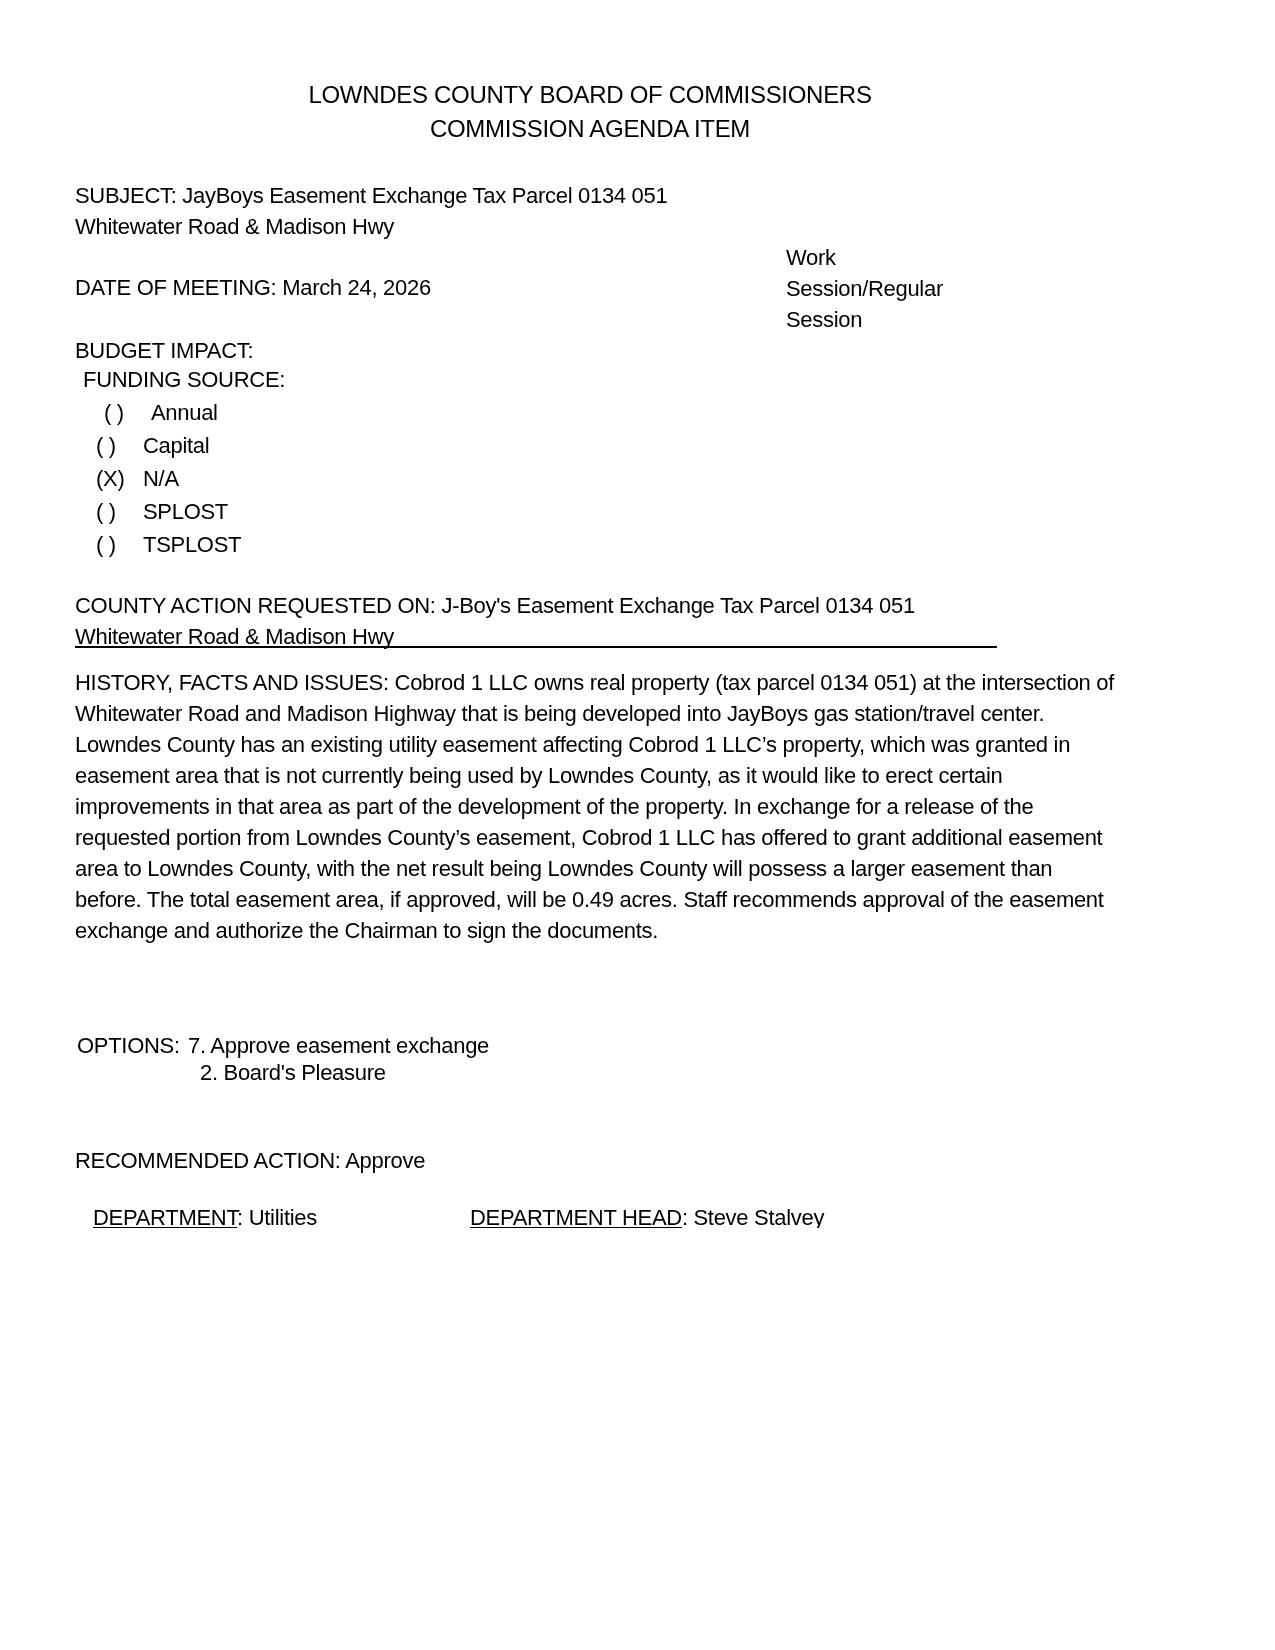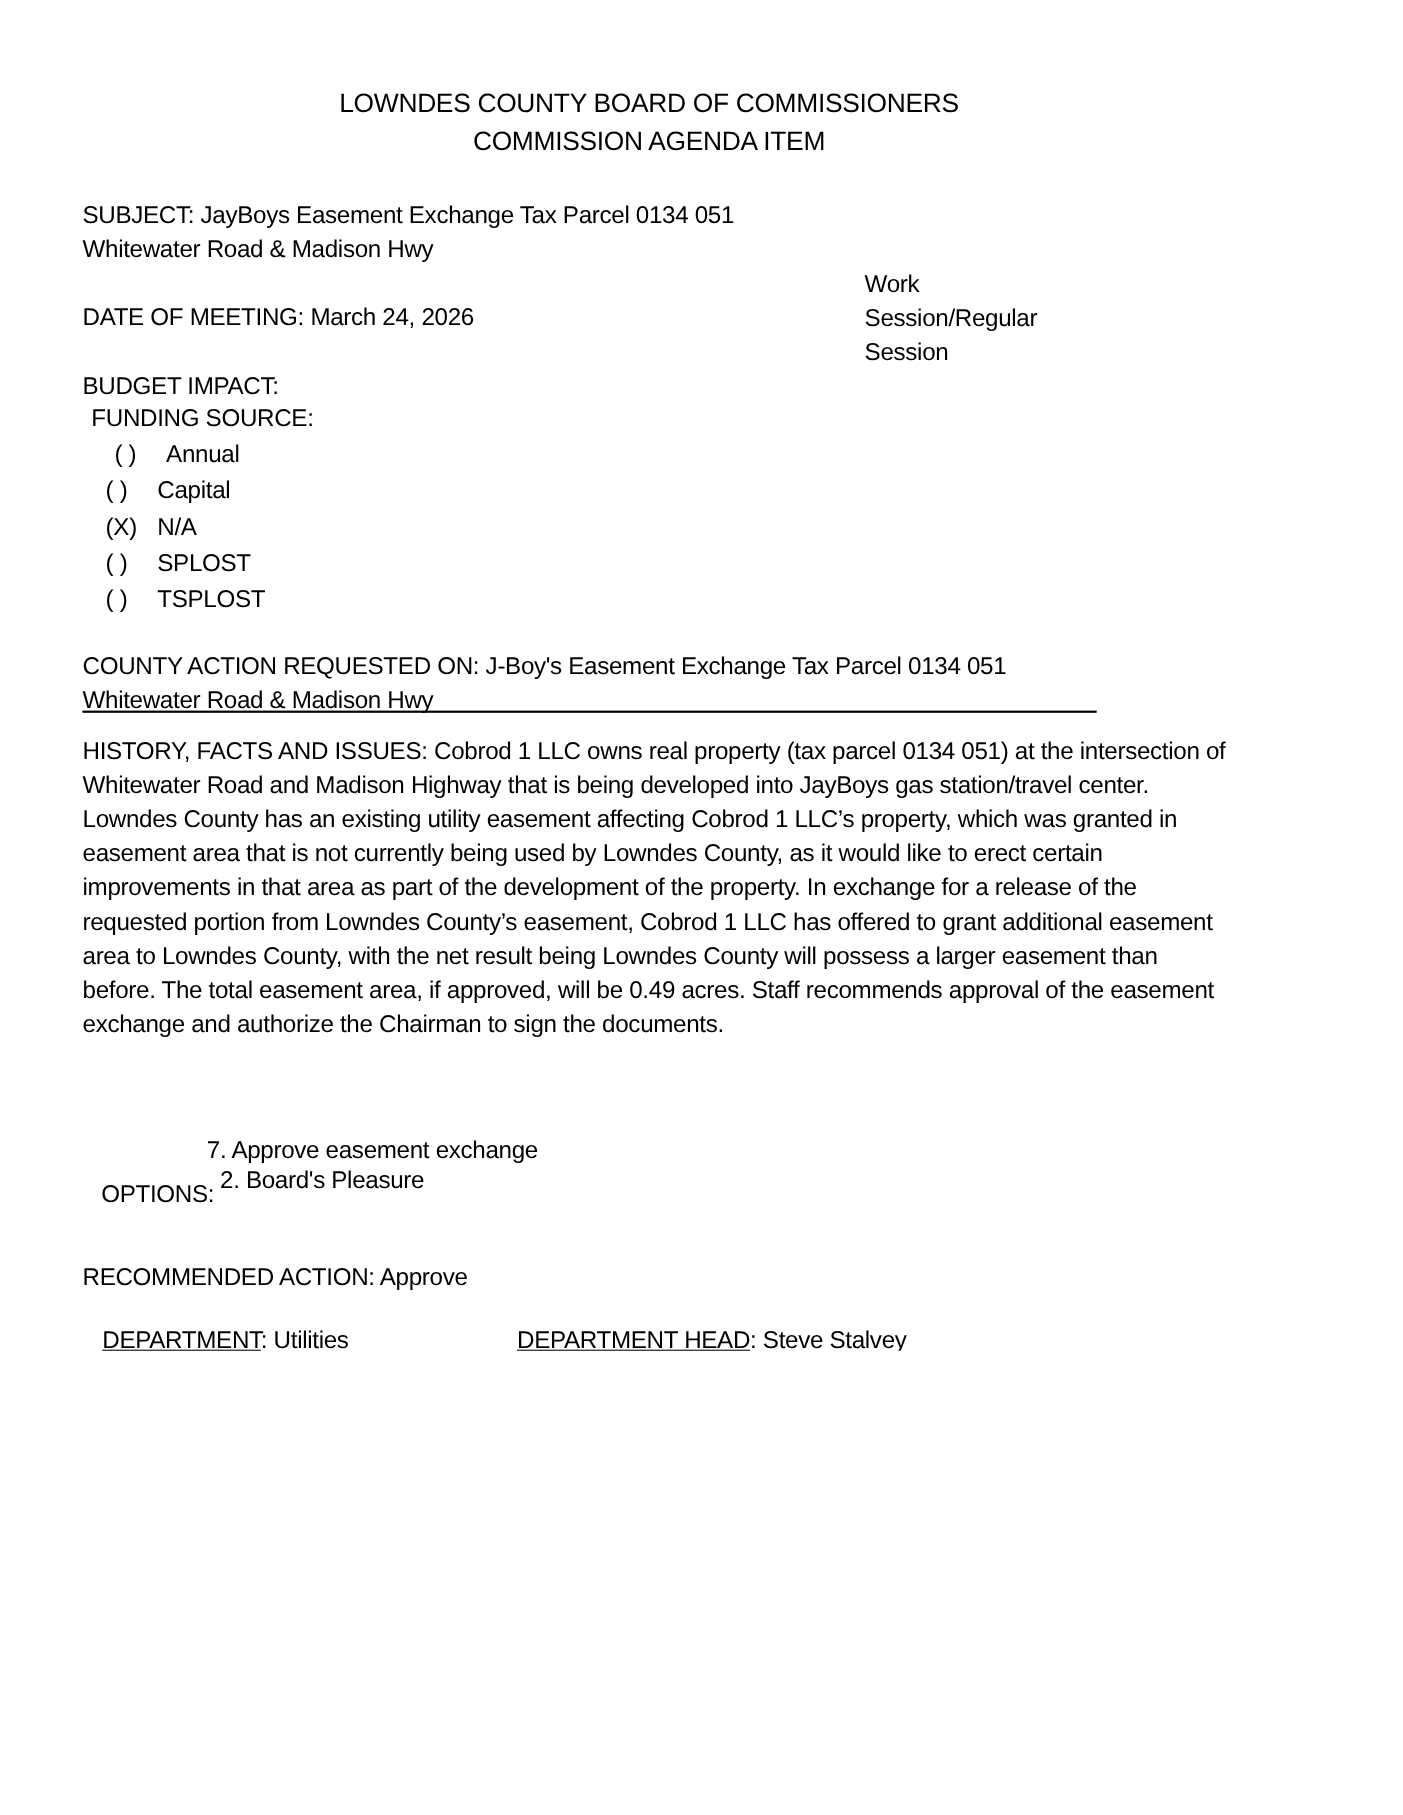--- a/index.html
+++ b/index.html
@@ -41,21 +41,21 @@
   .fr4 { left: 96px; top: 529px; }
   .county-action { left: 75px; top: 590px; width: 980px; }
   .action-rule {
     left: 75px;
     top: 646px;
     width: 922px;
     height: 0;
     border-top: 2px solid #000000;
   }
   .history-block { left: 75px; top: 667px; width: 1140px; }
-  .options-label { left: 92px; top: 1030px; margin-top: 40px; }
+  .options-label { left: 77px; top: 1030px; }
   .options-item-1 { left: 188px; top: 1030px; }
   .options-item-2 { left: 200px; top: 1057px; }
   .recommended { left: 75px; top: 1145px; }
   .department-row { left: 75px; top: 1202px; width: 1100px; }
   .dept-head-cell { position: absolute; left: 377px; top: 0; } 
   .admin-comments { left: 75px; top: 1257px; }
   .ul { text-decoration: underline; margin-left: 18px; }
 </style>
 </head>
 <body>

